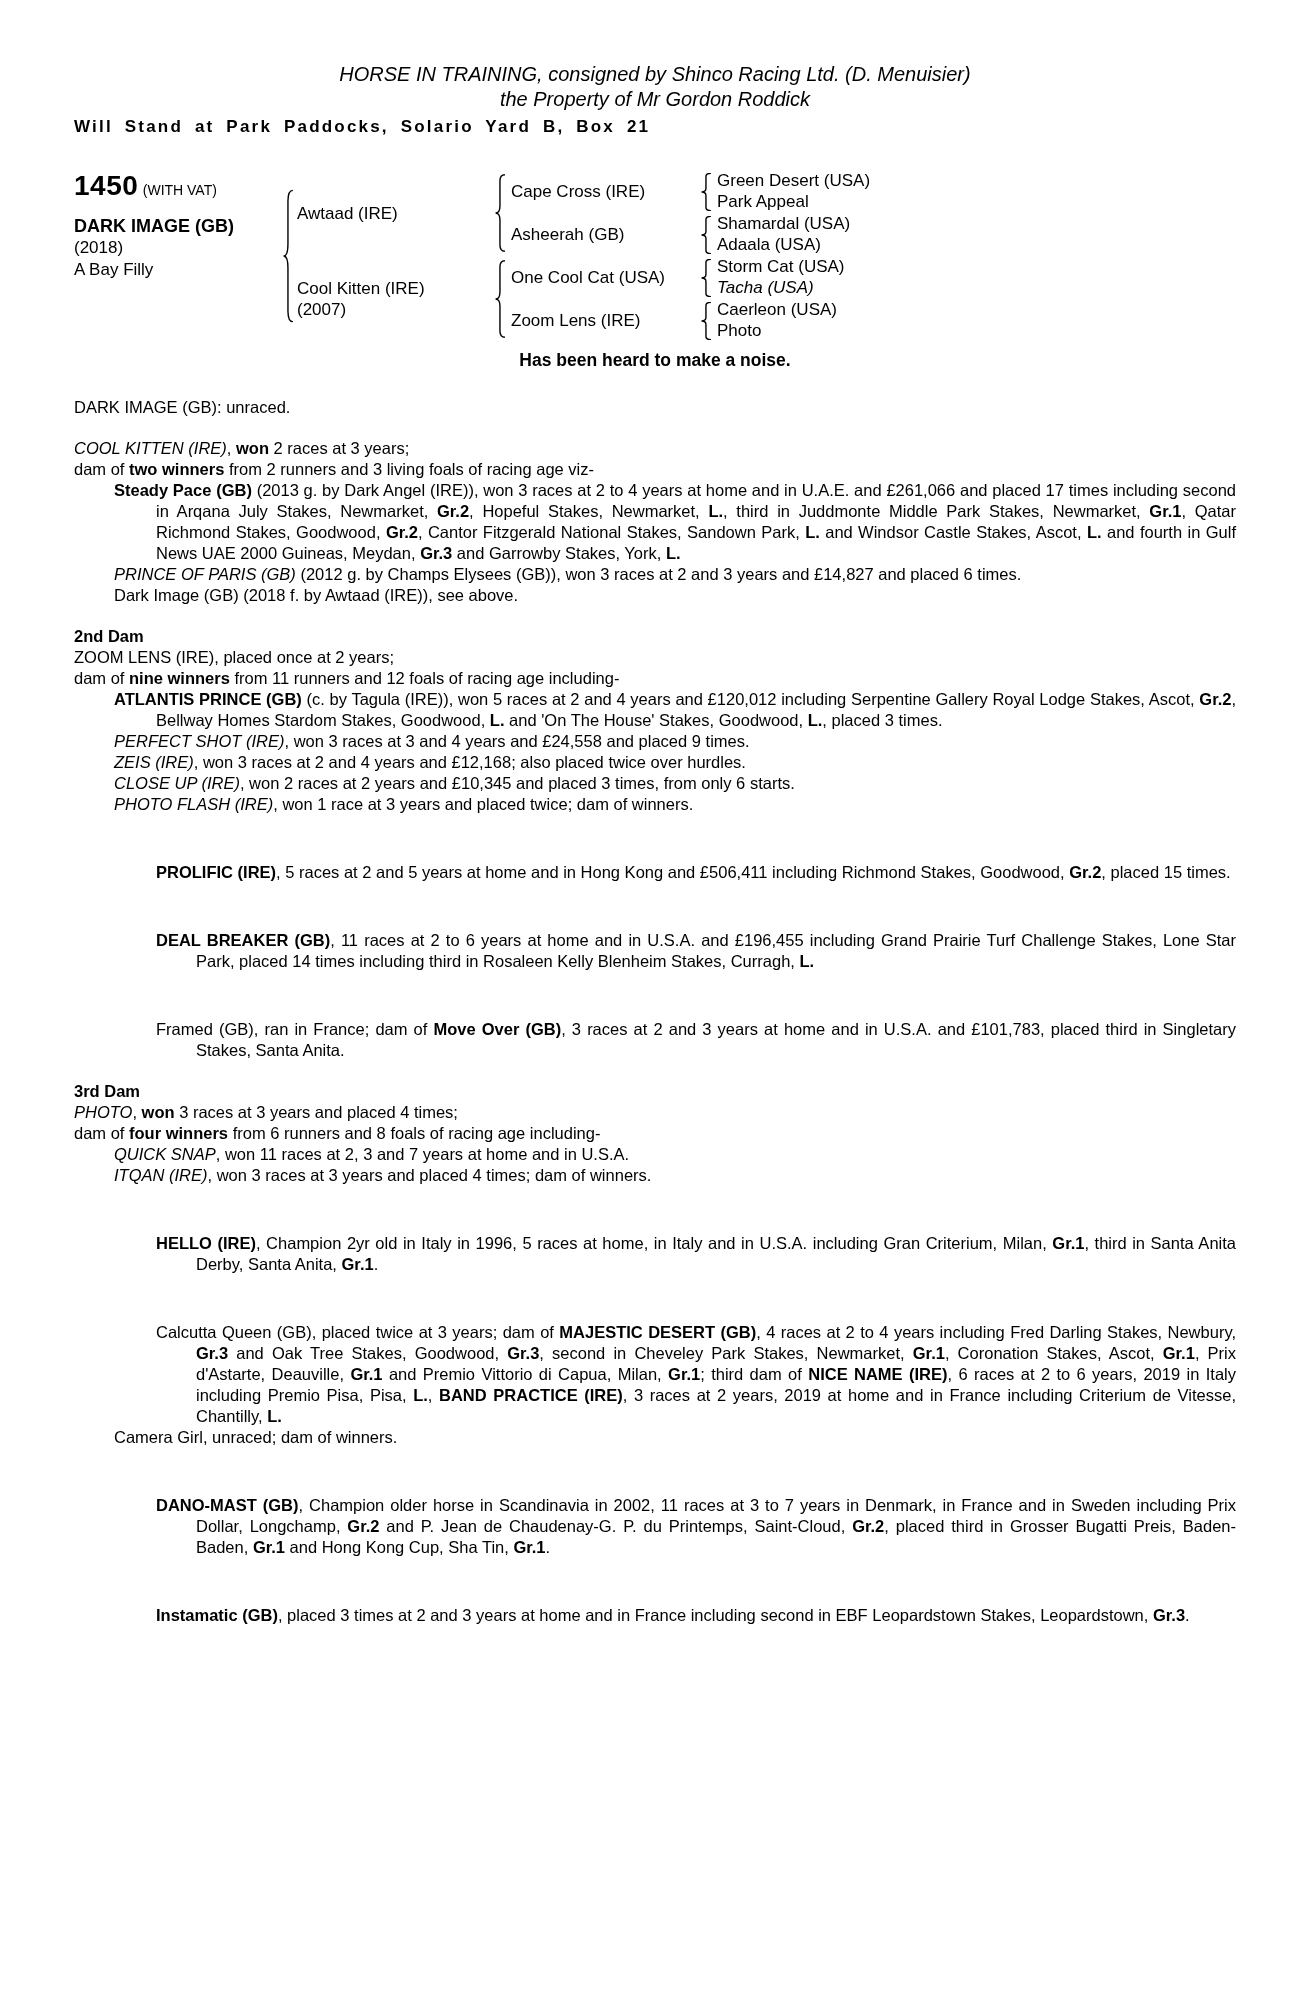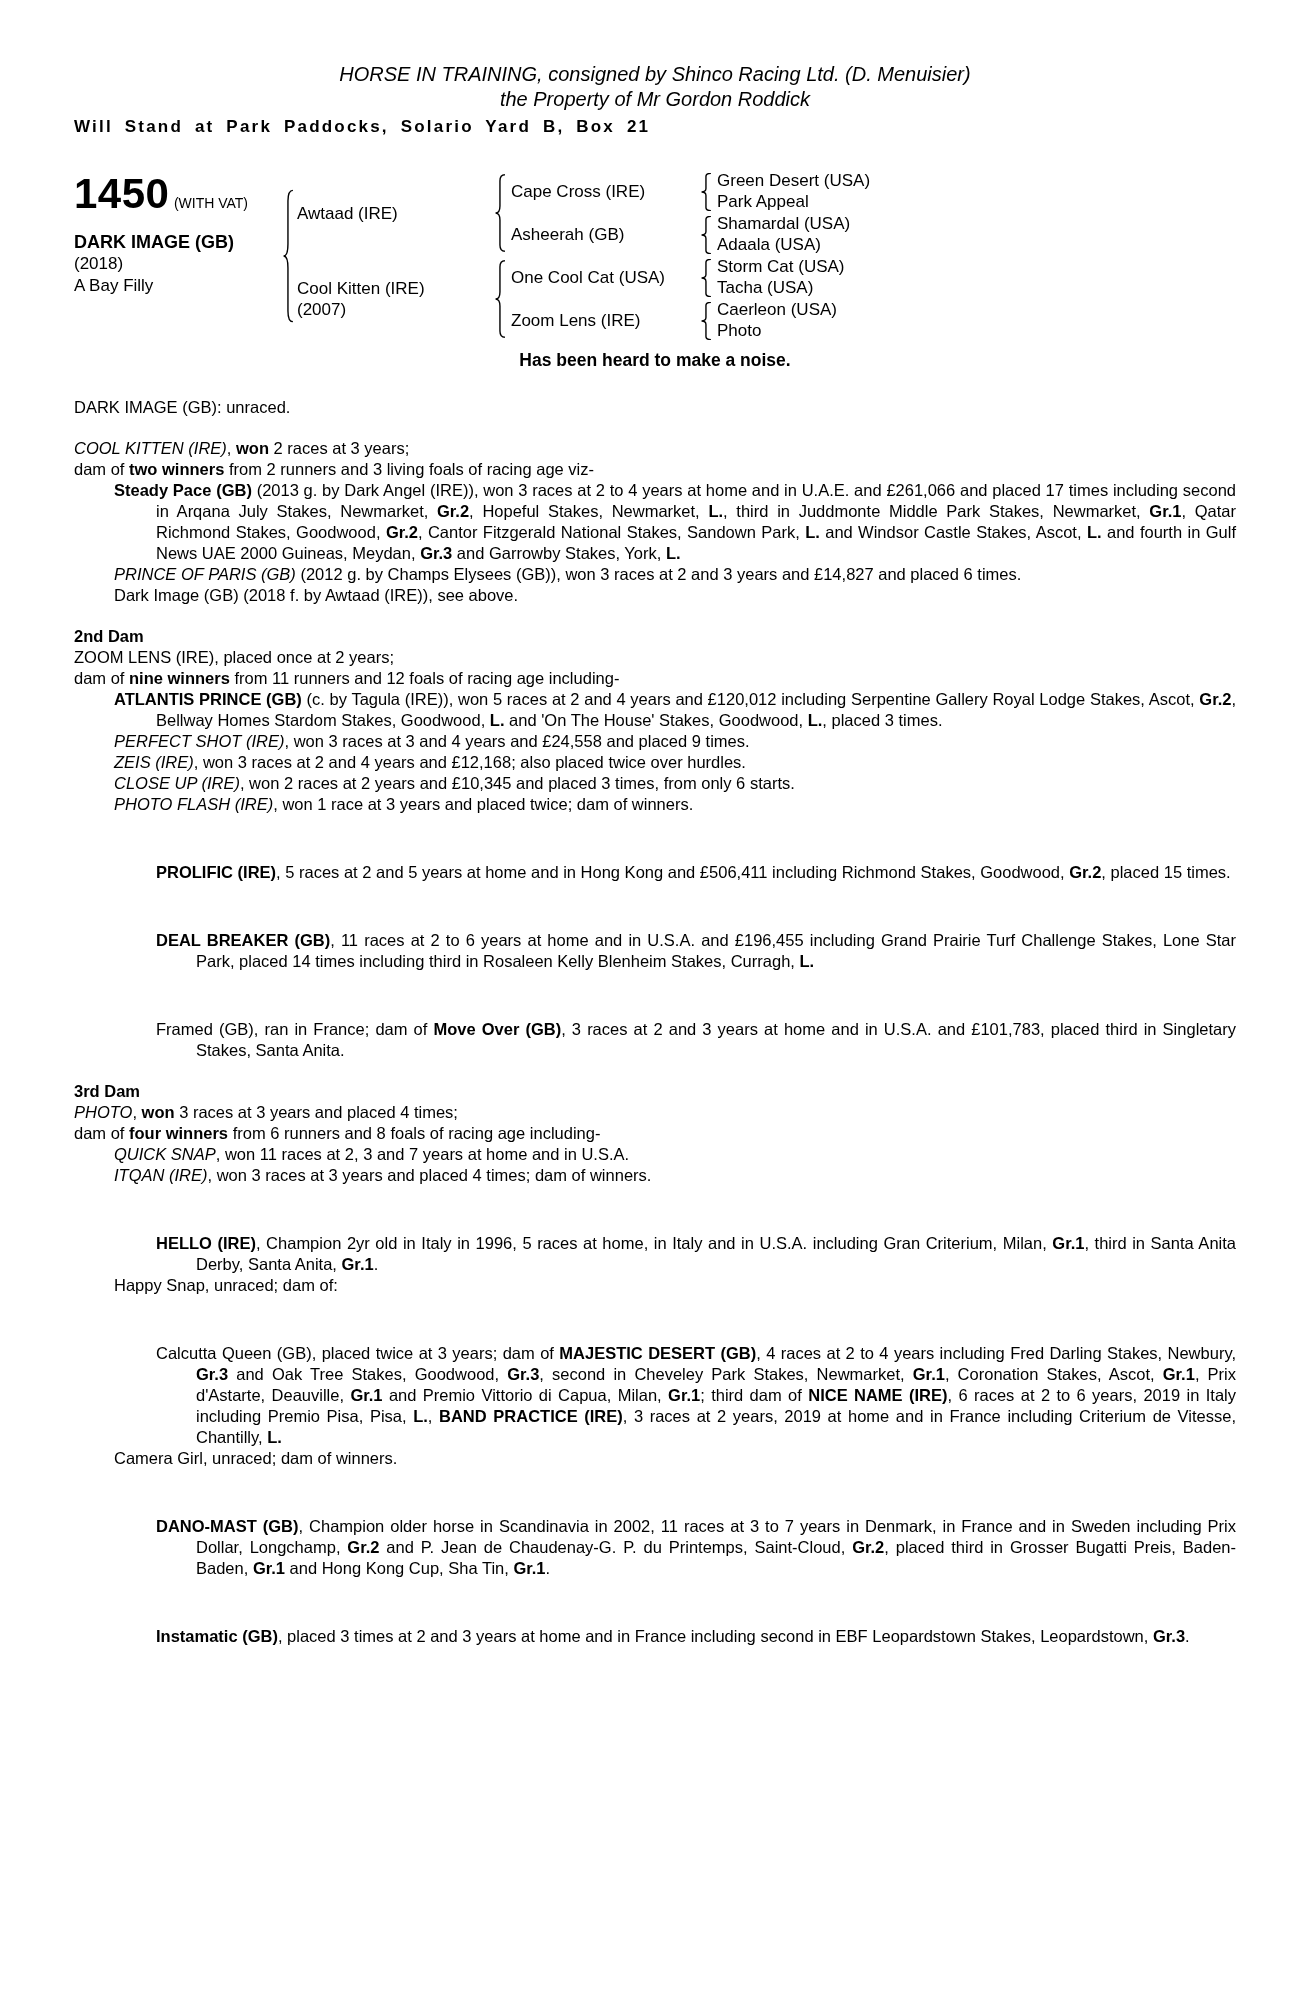--- a/index.html
+++ b/index.html
@@ -17,21 +17,21 @@
   .stand-line{font-weight:bold;font-size:17px;letter-spacing:2.2px;word-spacing:5px;line-height:26px;margin-top:2px;}
 
   
   .pedigree-grid{
     display:grid;
     grid-template-columns:209px 14px 198px 16px 190px 16px 1fr;
     grid-template-rows:repeat(8,21.5px);
     margin-top:30px;
   }
   .lot-col{grid-column:1;grid-row:1/9;}
-  .lot-number{font-size:42px;font-weight:bold;letter-spacing:0.5px;}
+  .lot-number{font-size:28px;font-weight:bold;letter-spacing:0.5px;}
   .vat{font-size:14px;}
   .horse-name{font-size:18px;font-weight:bold;margin-top:14px;}
   .lot-meta{font-size:17px;line-height:22px;}
   .parent-cell{grid-column:3;display:flex;flex-direction:column;justify-content:center;font-size:17px;line-height:21px;}
   .gp-cell{grid-column:5;display:flex;align-items:center;font-size:17px;}
   .gg-cell{grid-column:7;display:flex;align-items:center;font-size:17px;}
   .brace-cell{display:flex;align-items:center;justify-content:flex-start;}
   .brace{width:11px;display:block;}
   .brace-lg{height:134px;}
   .brace-md{height:78px;}
@@ -119,21 +119,21 @@
       <svg class="brace brace-sm" viewBox="0 0 10 100" preserveAspectRatio="none">
         <path d="M9 1 Q4.5 1 4.5 9 L4.5 41 Q4.5 50 0.5 50 Q4.5 50 4.5 59 L4.5 91 Q4.5 99 9 99" fill="none" stroke="#000" stroke-width="1.4" vector-effect="non-scaling-stroke"></path>
       </svg>
     </div>
 
     <div class="gg-cell" style="grid-row:1;">Green Desert (USA)</div>
     <div class="gg-cell" style="grid-row:2;">Park Appeal</div>
     <div class="gg-cell" style="grid-row:4;">Adaala (USA)</div>
     <div class="gg-cell" style="grid-row:3;">Shamardal (USA)</div>
     <div class="gg-cell" style="grid-row:5;">Storm Cat (USA)</div>
-    <div class="gg-cell" style="grid-row:6;">Tacha (USA)</div>
+    <div class="gg-cell" style="grid-row:6;font-style:italic;">Tacha (USA)</div>
     <div class="gg-cell" style="grid-row:7;">Caerleon (USA)</div>
     <div class="gg-cell" style="grid-row:8;">Photo</div>
 
   </div>
 
   <div class="black-note">Has been heard to make a noise.</div>
 
   <p class="para race-record"><span>DARK IMAGE (GB): unraced.</span></p>
 
   <div>
@@ -157,21 +157,20 @@
         <p class="para indent-2"><span class="b">DEAL BREAKER (GB)</span><span>, 11 races at 2 to 6 years at home and in U.S.A. and £196,455 including Grand Prairie Turf Challenge Stakes, Lone Star Park, placed 14 times including third in Rosaleen Kelly Blenheim Stakes, Curragh, </span><span class="b">L.</span></p>
         <p class="para indent-2"><span>Framed (GB), ran in France; dam of </span><span class="b">Move Over (GB)</span><span>, 3 races at 2 and 3 years at home and in U.S.A. and £101,783, placed third in Singletary Stakes, Santa Anita.</span></p>
       </div>
       <div class="section">
         <div class="sec-head">3rd Dam</div>
         <p class="para"><span class="i">PHOTO</span><span>, </span><span class="b">won</span><span> 3 races at 3 years and placed 4 times;</span></p>
         <p class="para"><span>dam of </span><span class="b">four winners</span><span> from 6 runners and 8 foals of racing age including-</span></p>
         <p class="para indent-1"><span class="i">QUICK SNAP</span><span>, won 11 races at 2, 3 and 7 years at home and in U.S.A.</span></p>
         <p class="para indent-1"><span class="i">ITQAN (IRE)</span><span>, won 3 races at 3 years and placed 4 times; dam of winners.</span></p>
         <p class="para indent-2"><span class="b">HELLO (IRE)</span><span>, Champion 2yr old in Italy in 1996, 5 races at home, in Italy and in U.S.A. including Gran Criterium, Milan, </span><span class="b">Gr.1</span><span>, third in Santa Anita Derby, Santa Anita, </span><span class="b">Gr.1</span><span>.</span></p>
-        <p class="para indent-1"><span>Happy Snap, unraced; dam of:</span></p>
         <p class="para indent-2"><span>Calcutta Queen (GB), placed twice at 3 years; dam of </span><span class="b">MAJESTIC DESERT (GB)</span><span>, 4 races at 2 to 4 years including Fred Darling Stakes, Newbury, </span><span class="b">Gr.3</span><span> and Oak Tree Stakes, Goodwood, </span><span class="b">Gr.3</span><span>, second in Cheveley Park Stakes, Newmarket, </span><span class="b">Gr.1</span><span>, Coronation Stakes, Ascot, </span><span class="b">Gr.1</span><span>, Prix d'Astarte, Deauville, </span><span class="b">Gr.1</span><span> and Premio Vittorio di Capua, Milan, </span><span class="b">Gr.1</span><span>; third dam of </span><span class="b">NICE NAME (IRE)</span><span>, 6 races at 2 to 6 years, 2019 in Italy including Premio Pisa, Pisa, </span><span class="b">L.</span><span>, </span><span class="b">BAND PRACTICE (IRE)</span><span>, 3 races at 2 years, 2019 at home and in France including Criterium de Vitesse, Chantilly, </span><span class="b">L.</span></p>
         <p class="para indent-1"><span>Camera Girl, unraced; dam of winners.</span></p>
         <p class="para indent-2"><span class="b">DANO-MAST (GB)</span><span>, Champion older horse in Scandinavia in 2002, 11 races at 3 to 7 years in Denmark, in France and in Sweden including Prix Dollar, Longchamp, </span><span class="b">Gr.2</span><span> and P. Jean de Chaudenay-G. P. du Printemps, Saint-Cloud, </span><span class="b">Gr.2</span><span>, placed third in Grosser Bugatti Preis, Baden-Baden, </span><span class="b">Gr.1</span><span> and Hong Kong Cup, Sha Tin, </span><span class="b">Gr.1</span><span>.</span></p>
         <p class="para indent-2"><span class="b">Instamatic (GB)</span><span>, placed 3 times at 2 and 3 years at home and in France including second in EBF Leopardstown Stakes, Leopardstown, </span><span class="b">Gr.3</span><span>.</span></p>
       </div>
     </div>
 
 </div>
 
 </body></html>

